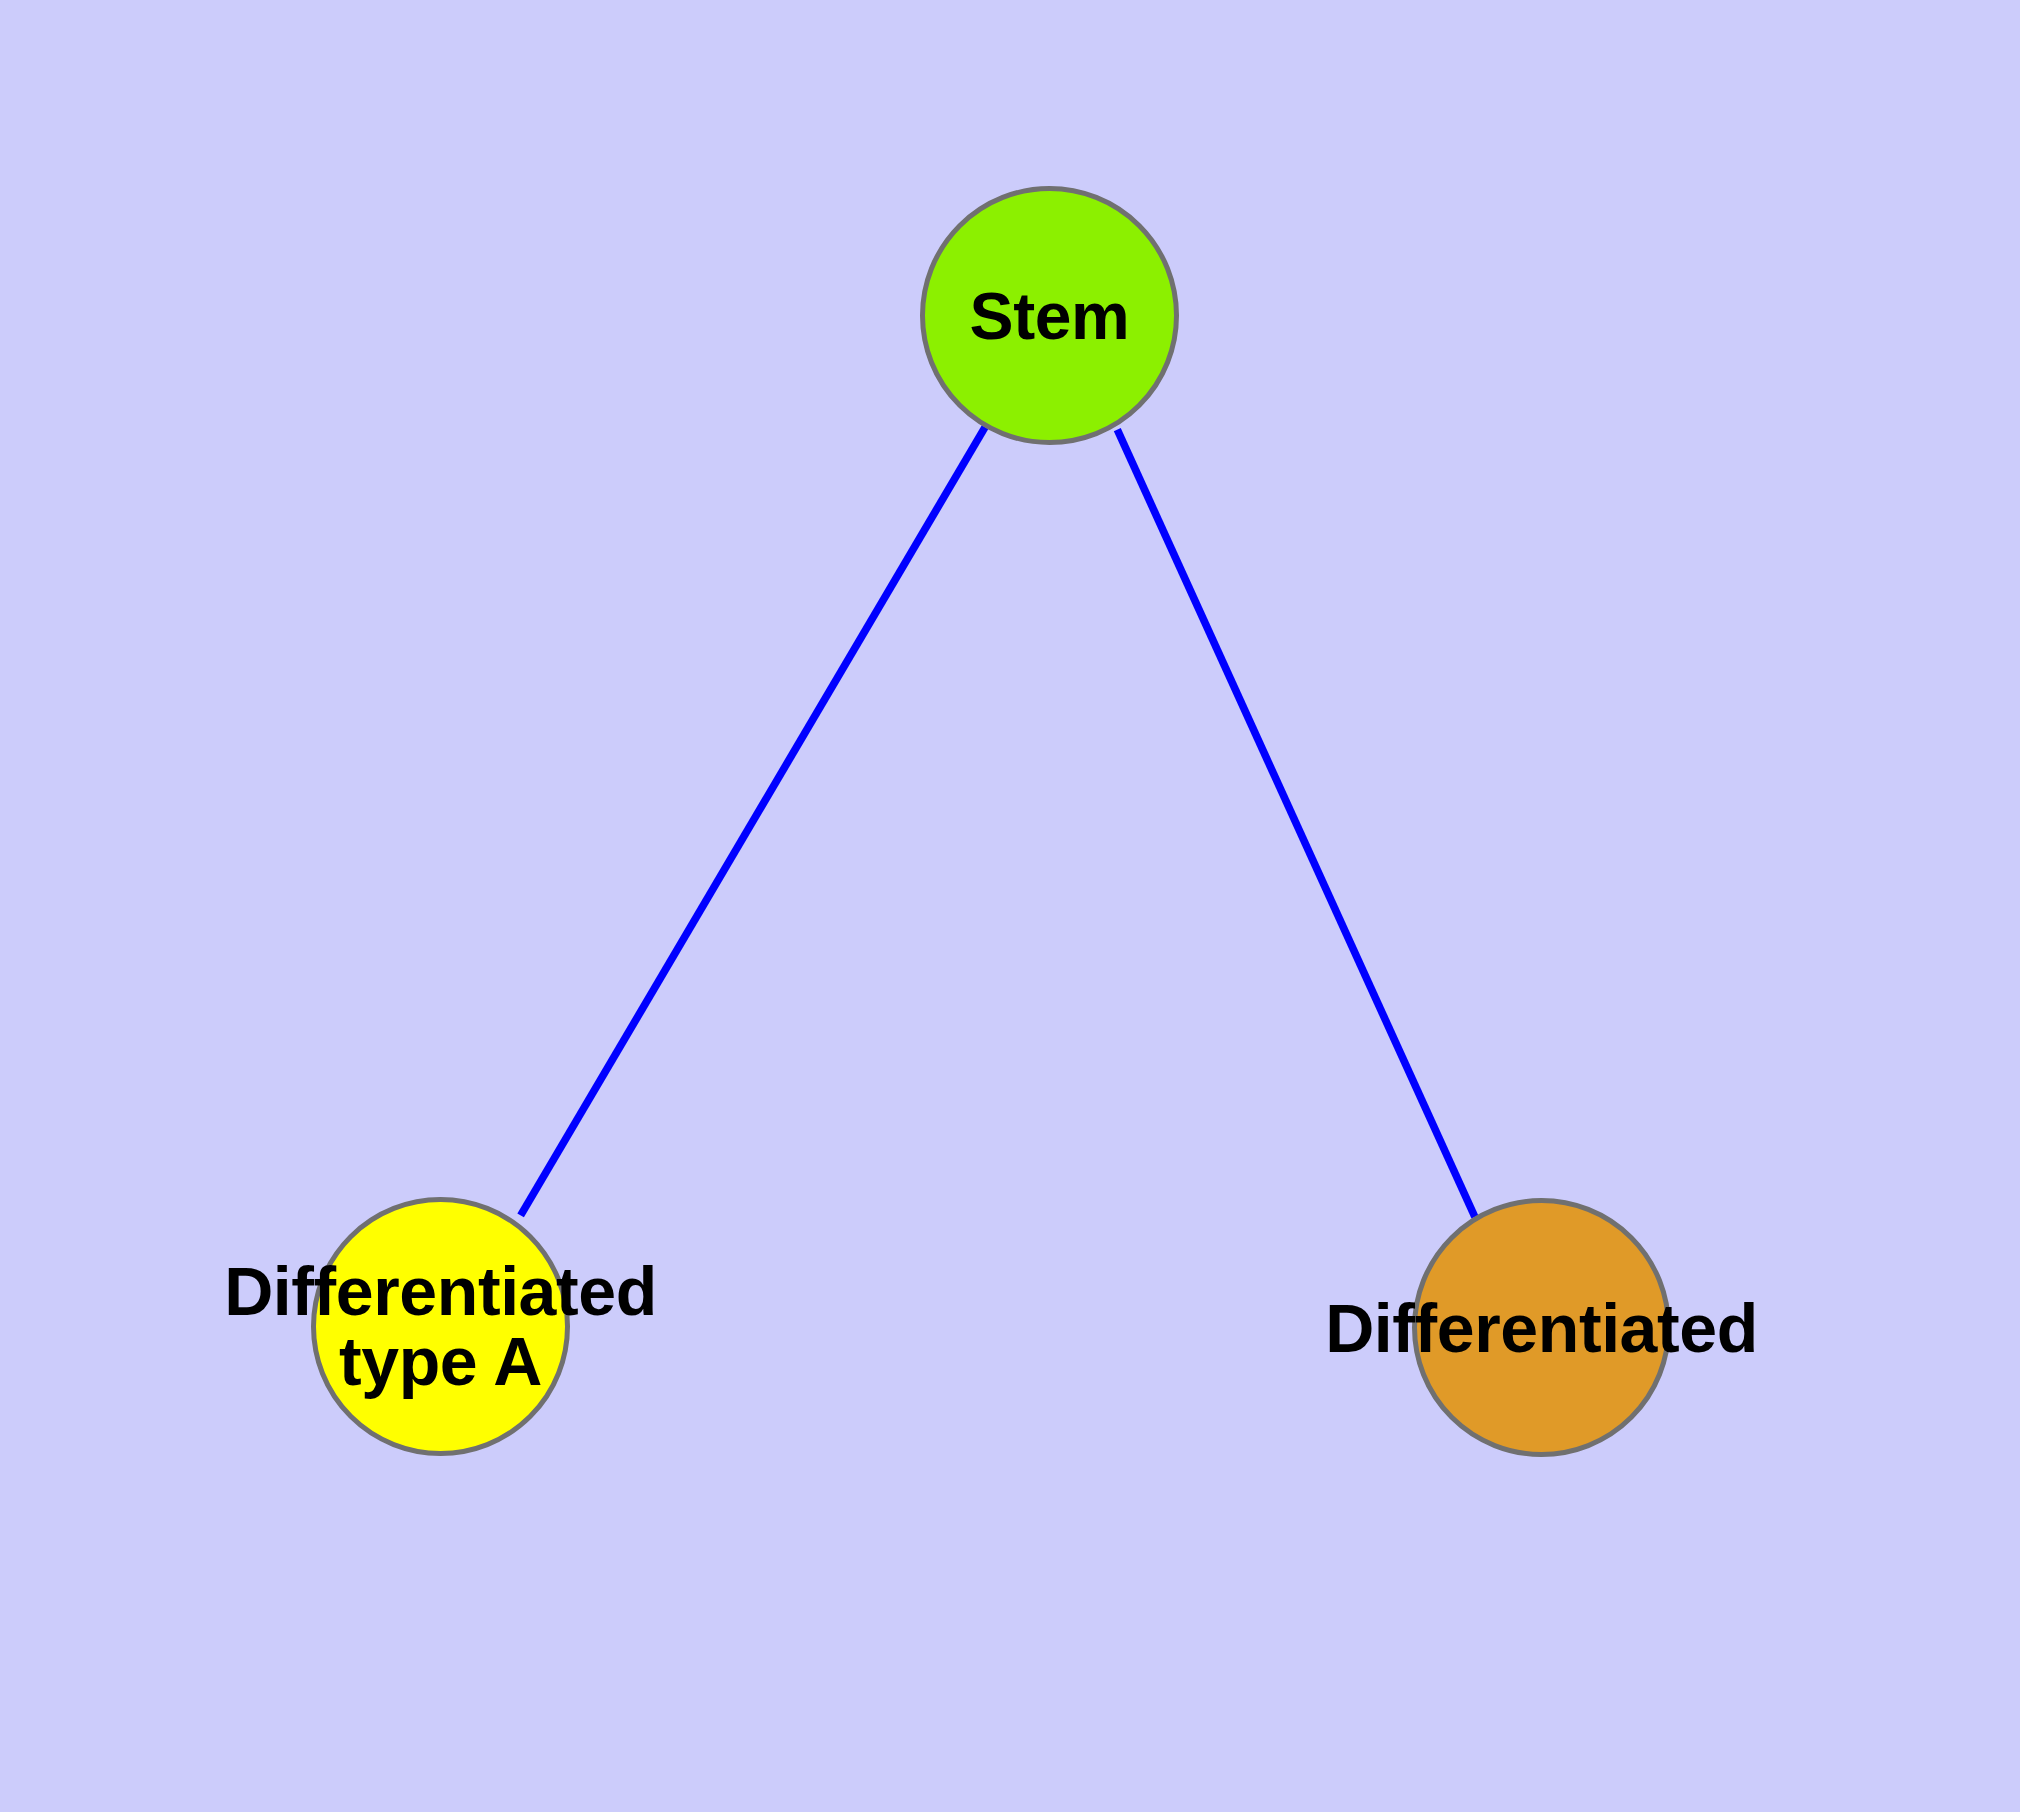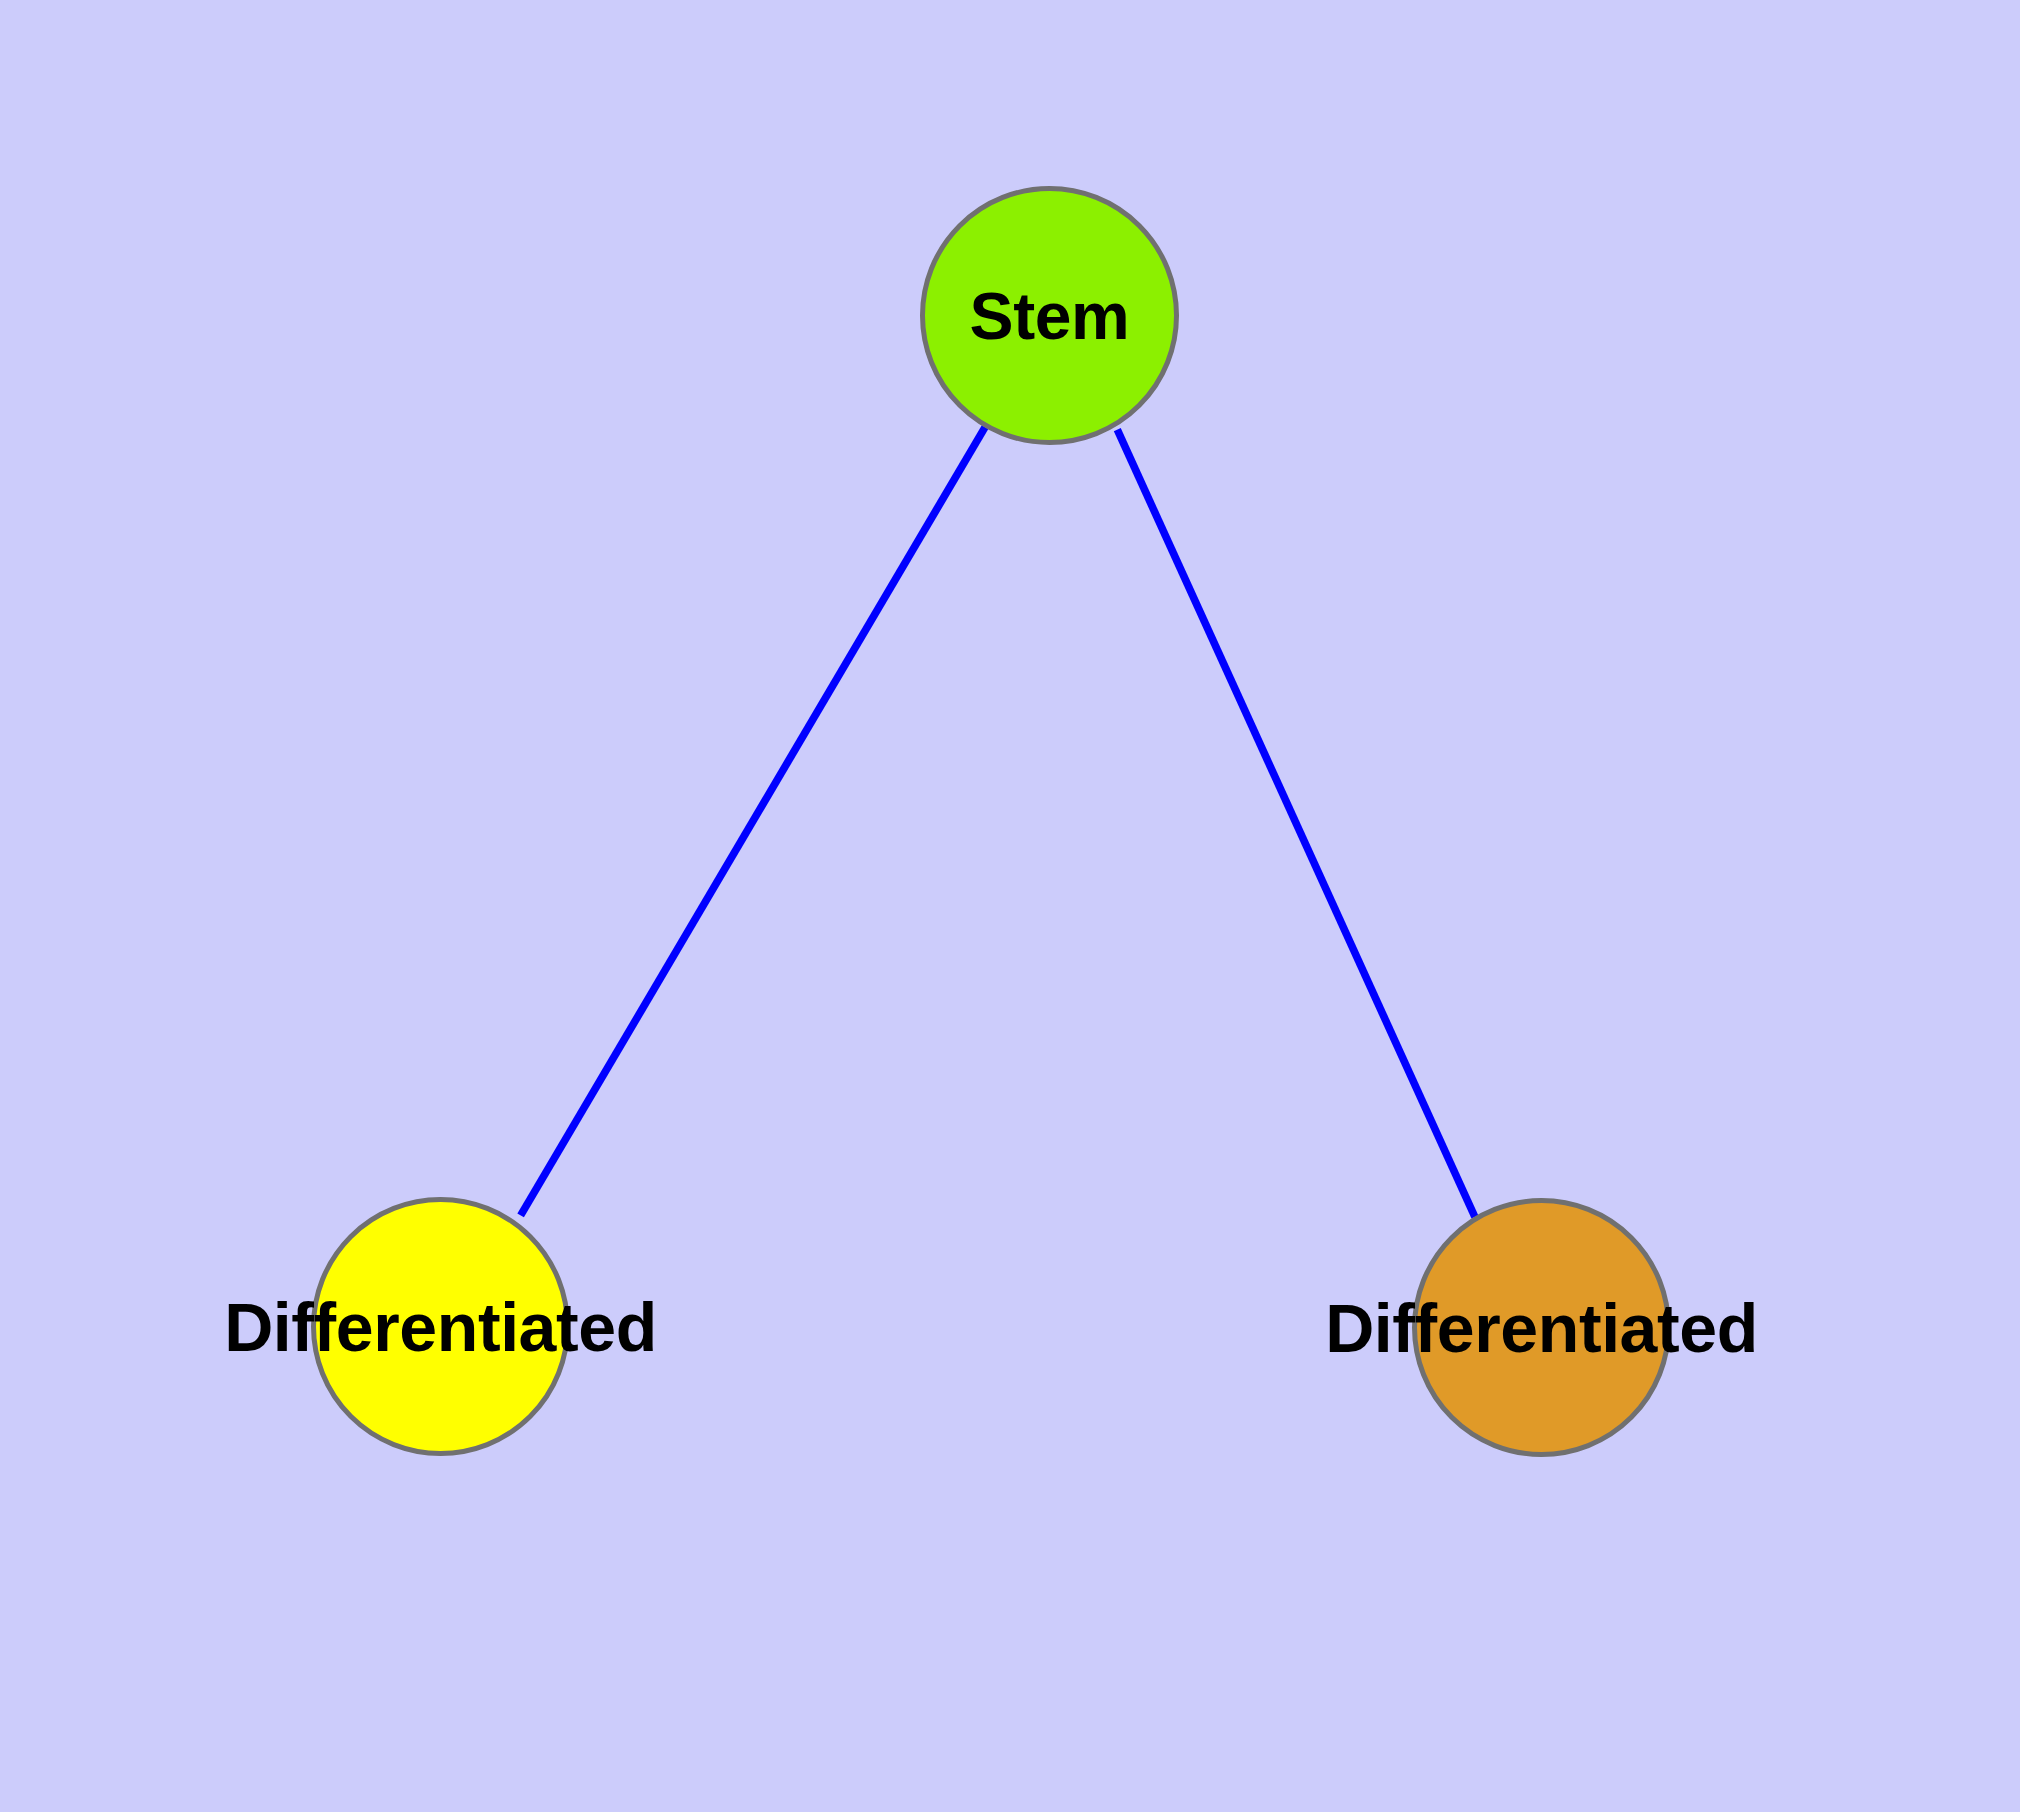--- a/index.html
+++ b/index.html
@@ -112,20 +112,21 @@
     <div class="node-circle" style="background:#8cf000;"></div>
     <div class="node-label">
       <span class="line">Stem</span>
     </div>
   </div>
 
   <div class="node" id="node-type-a">
     <div class="node-circle" style="background:#ffff00;"></div>
     <div class="node-label">
       <span class="line">Differentiated</span>
+      <span class="line">type A</span>
     </div>
   </div>
 
   <div class="node" id="node-type-b">
     <div class="node-circle" style="background:#e09a28;"></div>
     <div class="node-label">
       <span class="line">Differentiated</span>
     </div>
   </div>
 

